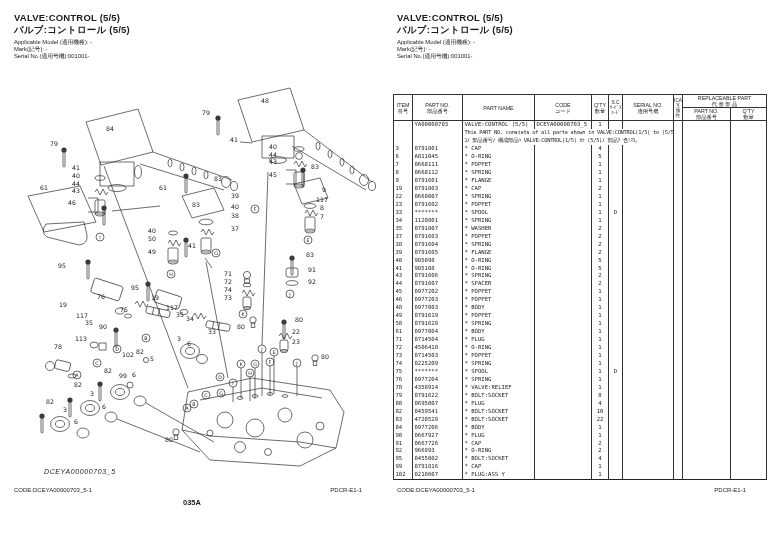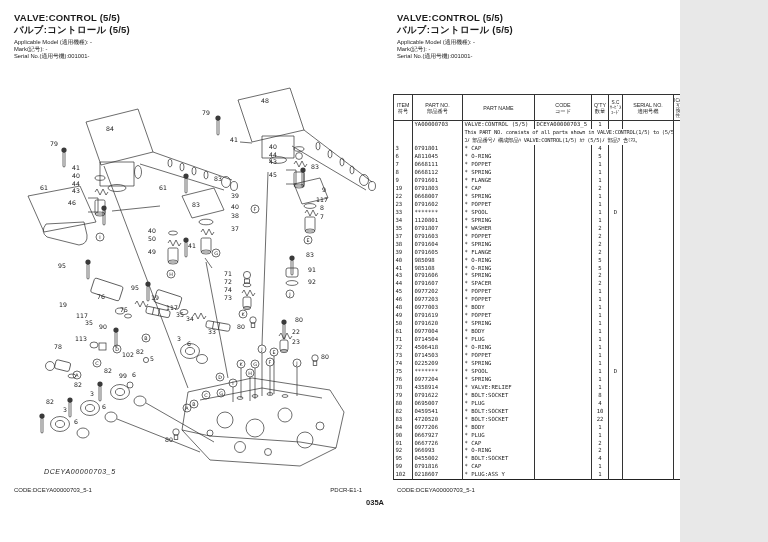--- a/index.html
+++ b/index.html
@@ -1,16 +1,16 @@
 <!DOCTYPE html>
 <html><head>
 <meta charset="utf-8">
 <style>
   html,body{margin:0;padding:0;background:#e8e8e8;}
-  .sheet{position:relative;width:680px;height:542px;background:#ffffff;overflow:hidden;
+  .sheet{position:relative;width:768px;height:542px;background:#ffffff;overflow:hidden;
          font-family:"Liberation Sans","DejaVu Sans",sans-serif;color:#1c1c1c;}
   .page{position:absolute;top:0;width:384px;height:542px;}
   .page-left{left:0;} .page-right{left:384px;}
 
   .hdr{position:absolute;left:14px;top:12px;}
   .page-right .hdr{left:13px;}
   .hdr .t1,.hdr .t2{font-weight:bold;font-size:9.5px;line-height:11.5px;letter-spacing:.2px;white-space:nowrap;}
   .hdr .meta{margin-top:4px;font-size:5.8px;line-height:7px;white-space:nowrap;}
 
   .diagram-svg{position:absolute;left:0;top:0;width:384px;height:542px;}
@@ -29,21 +29,21 @@
   .ptable td{font-family:"DejaVu Sans Mono","Liberation Mono",monospace;font-size:5.6px;line-height:7.95px;
              height:7.95px;padding:0 1.5px;border-left:.6px solid #333;border-right:.6px solid #333;
              white-space:nowrap;overflow:hidden;}
   .ptable td.qty,.ptable td.sc{text-align:center;}
   .ptable td.note{font-size:5.4px;letter-spacing:-.3px;}
   .vjp{font-size:4.7px;line-height:5px;}
 
   .foot{position:absolute;top:487px;font-size:6px;white-space:nowrap;}
   .foot-code-l{left:14px;} .foot-doc-l{left:0;width:362px;text-align:right;}
   .foot-code-r{left:397px;} .foot-doc-r{left:384px;width:362px;text-align:right;}
-  .pageno{position:absolute;top:498px;width:384px;text-align:right;font-weight:bold;font-size:7.5px;}
+  .pageno{position:absolute;top:498px;width:384px;text-align:center;font-weight:bold;font-size:7.5px;}
   .pageno-l{left:0;} .pageno-r{left:384px;}
 
   .watermark{position:absolute;left:256px;top:253px;font-family:"DejaVu Sans",sans-serif;
              font-weight:bold;font-size:23px;letter-spacing:-.6px;white-space:nowrap;z-index:5;}
 </style>
 </head>
 <body>
 
 <div class="sheet">
 

